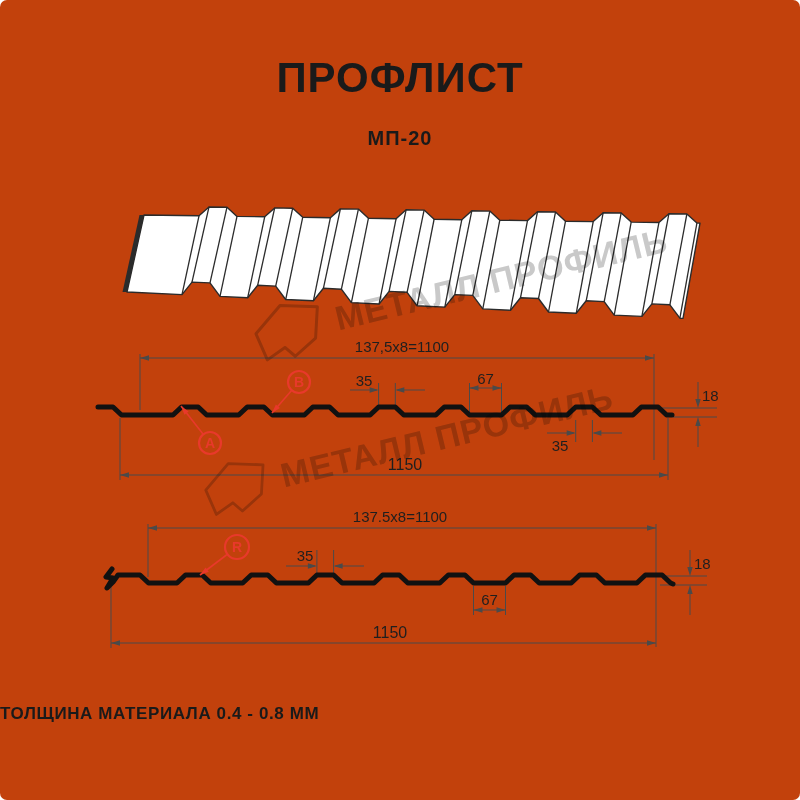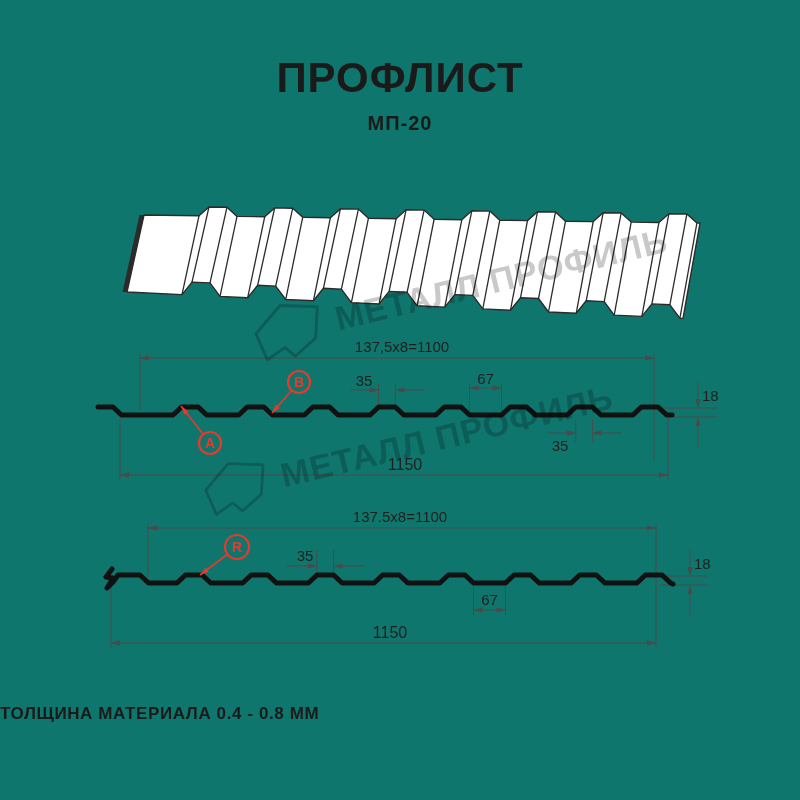--- a/index.html
+++ b/index.html
@@ -1,17 +1,17 @@
 <!DOCTYPE html>
 <html><head>
 <meta charset="utf-8">
 <style>
   html,body{margin:0;padding:0;background:#fff;}
-  .stage{position:relative;width:800px;height:800px;background:#0f766e;overflow:hidden;
-         font-family:"Liberation Sans",sans-serif;}
+  .stage{position:relative;width:800px;height:800px;background:#c2410c;overflow:hidden;
+         font-family:"Liberation Sans",sans-serif;border-radius:7px;}
   .title{position:absolute;top:54px;left:0;width:100%;text-align:center;
          font-size:42px;font-weight:800;letter-spacing:1px;color:#1a1a1a;}
   .subtitle{position:absolute;top:112px;left:0;width:100%;text-align:center;
          font-size:20px;font-weight:700;letter-spacing:1px;color:#1a1a1a;}
   .footer{position:absolute;top:704px;left:0;width:100%;
          font-size:17px;font-weight:600;letter-spacing:.6px;color:#262626;}
   svg.layer{position:absolute;z-index:1;}
   #view3d{left:100px;top:195px;}
   #diag1{left:80px;top:330px;}
   #diag2{left:80px;top:495px;}
@@ -22,21 +22,21 @@
   #wm1{left:253px;top:300px;}
   #wm2{left:203px;top:458px;}
   .wm svg{flex:0 0 auto;}
 </style>
 </head>
 <body>
 
 <div class="stage">
 
   <div class="title" style="color: rgb(26, 26, 26);">ПРОФЛИСТ</div>
-  <div class="subtitle" style="color: rgb(26, 26, 26);">МП-20</div>
+  <div class="subtitle" style="color: rgb(26, 26, 26); margin-top: 15px;">МП-20</div>
 
   <svg id="view3d" class="layer" width="610" height="135">
       <path d="M27.0,97.0L82.0,99.6L92.0,87.1L110.0,87.9L120.0,101.4L147.7,102.7L157.7,90.2L175.7,91.1L185.7,104.5L213.4,105.8L223.4,93.3L241.4,94.2L251.4,107.6L279.1,109.0L289.1,96.4L307.1,97.3L317.1,110.8L344.8,112.1L354.8,99.6L372.8,100.4L382.8,113.9L410.5,115.2L420.5,102.7L438.5,103.5L448.5,117.0L476.2,118.3L486.2,105.8L504.2,106.6L514.2,120.1L541.9,121.4L551.9,108.9L569.9,109.8L579.9,123.2L583.0,123.4L600.0,28.1L596.9,28.1L586.9,19.0L568.9,18.7L558.9,27.5L531.2,27.1L521.2,18.0L503.2,17.7L493.2,26.6L465.5,26.2L455.5,17.0L437.5,16.8L427.5,25.6L399.8,25.2L389.8,16.1L371.8,15.8L361.8,24.7L334.1,24.2L324.1,15.1L306.1,14.8L296.1,23.7L268.4,23.3L258.4,14.1L240.4,13.9L230.4,22.7L202.7,22.3L192.7,13.2L174.7,12.9L164.7,21.8L137.0,21.4L127.0,12.2L109.0,12.0L99.0,20.8L44.0,20.0Z" fill="#ffffff" stroke="#2b2b2b" stroke-width="1.4" stroke-linejoin="round"></path>
       <line x1="82" y1="99.60975" x2="99" y2="20.805750000000003" stroke="#2b2b2b" stroke-width="1.3"></line>
       <line x1="92" y1="87.08425" x2="109" y2="11.952249999999992" stroke="#2b2b2b" stroke-width="1.3"></line>
       <line x1="110" y1="87.93835" x2="127" y2="12.215950000000007" stroke="#2b2b2b" stroke-width="1.3"></line>
       <line x1="120" y1="101.41285" x2="137" y2="21.36245000000001" stroke="#2b2b2b" stroke-width="1.3"></line>
       <line x1="147.7" y1="102.727215" x2="164.7" y2="21.768254999999996" stroke="#2b2b2b" stroke-width="1.3"></line>
       <line x1="157.7" y1="90.201715" x2="174.7" y2="12.914755" stroke="#2b2b2b" stroke-width="1.3"></line>
       <line x1="175.7" y1="91.055815" x2="192.7" y2="13.178455" stroke="#2b2b2b" stroke-width="1.3"></line>

